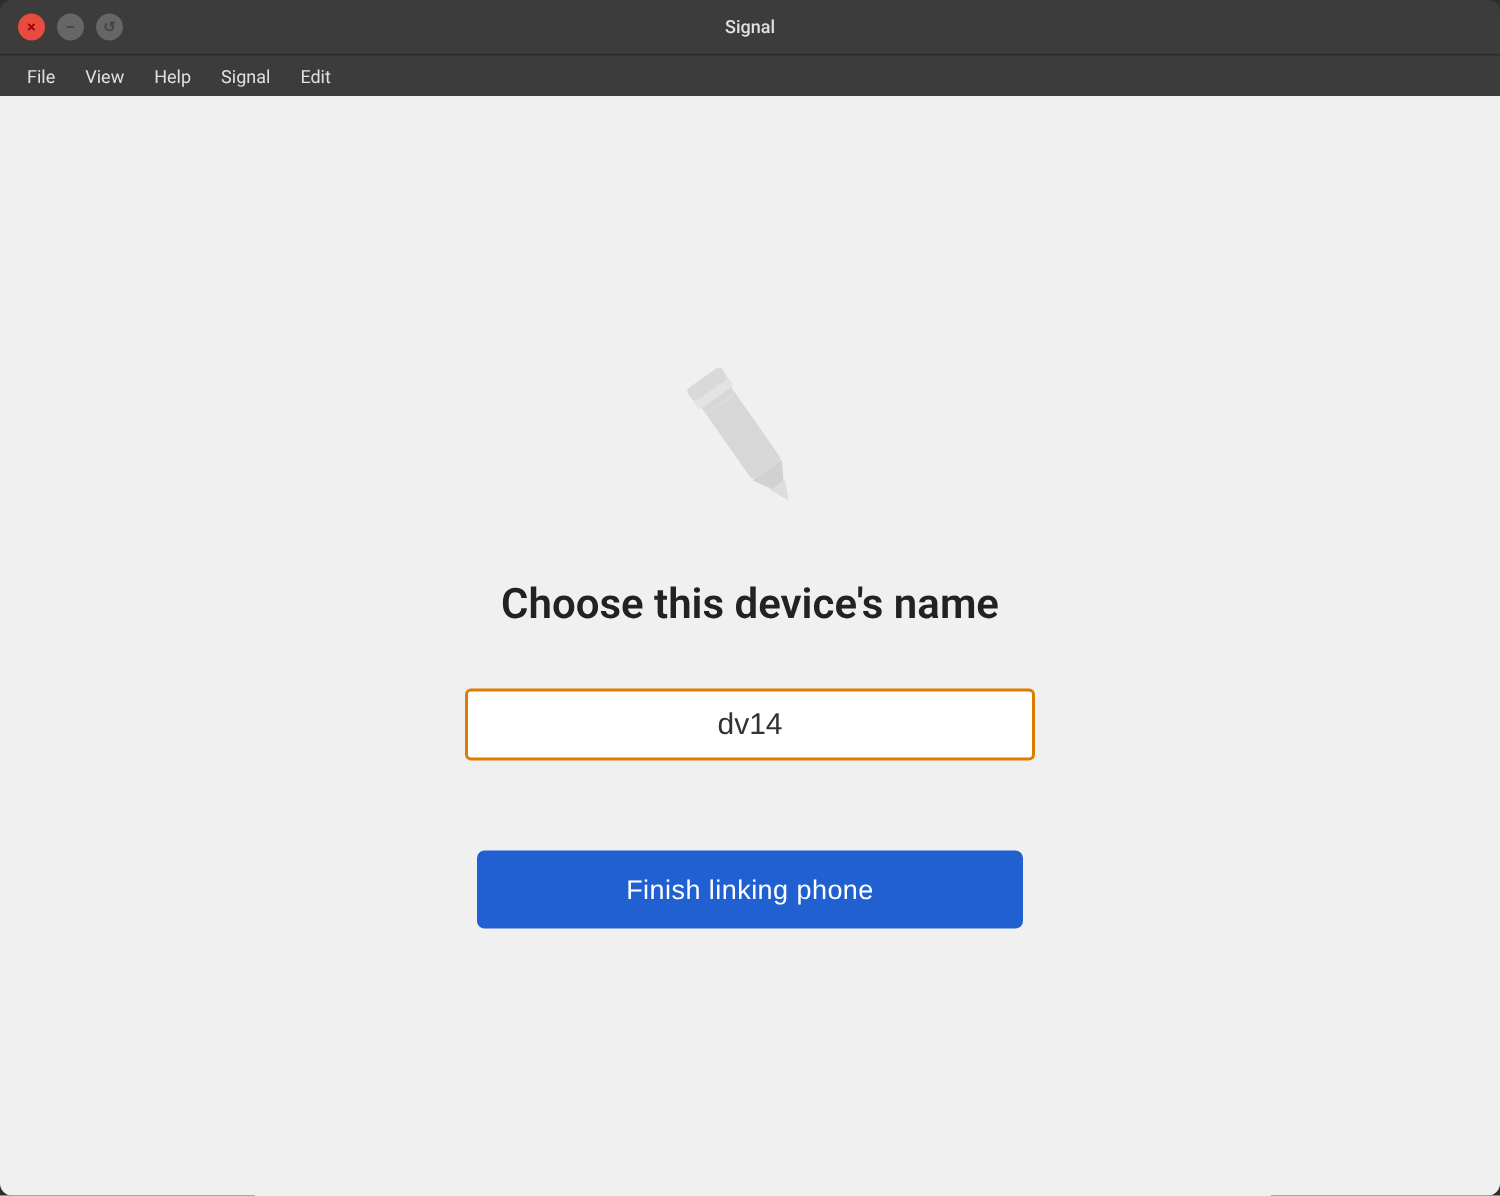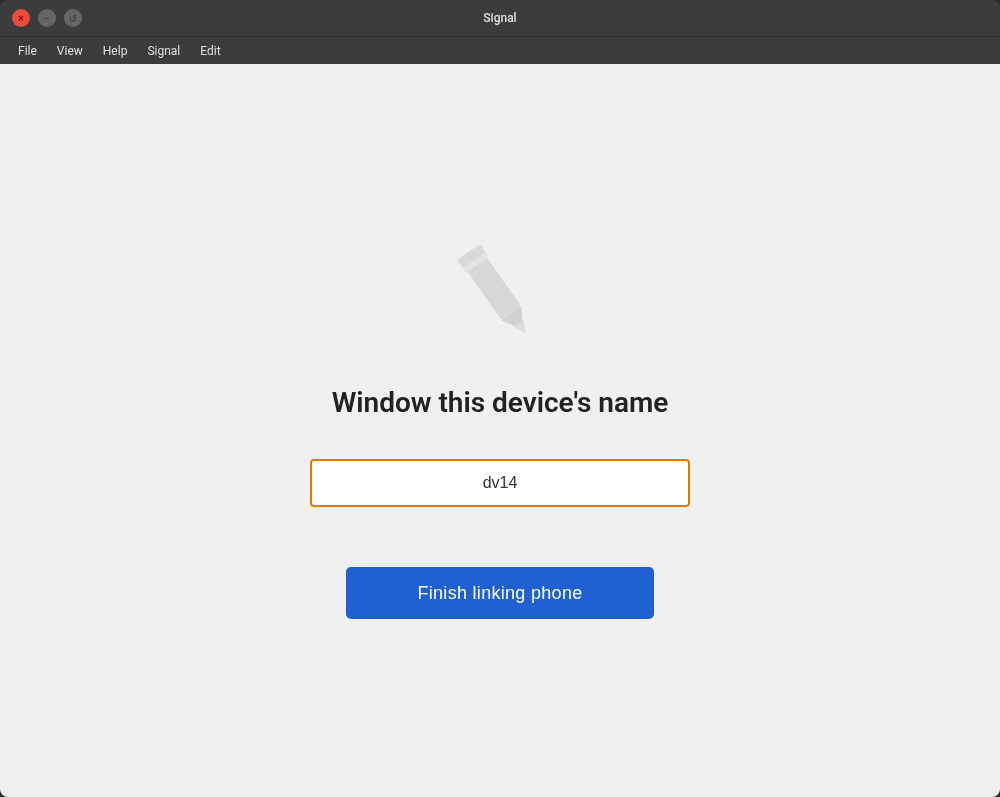--- a/index.html
+++ b/index.html
@@ -123,30 +123,30 @@
       margin-bottom: 40px;
       text-align: center;
     }
 
     .device-name-input {
       width: 380px;
       height: 48px;
       border: 2px solid #e07b00;
       border-radius: 4px;
       padding: 0 16px;
-      font-size: 16px;
+      font-size: 20px;
       color: #333;
       background: #fff;
       outline: none;
       text-align: center;
       margin-bottom: 60px;
     }
 
     .finish-btn {
-      width: 308px;
+      width: 364px;
       height: 52px;
       background: #2060d0;
       color: #fff;
       border: none;
       border-radius: 5px;
       font-size: 18px;
       font-weight: 500;
       cursor: pointer;
       letter-spacing: 0.3px;
     }
@@ -188,20 +188,20 @@
 
           <rect x="36" y="8" width="28" height="8" rx="2" fill="#ccc"></rect>
 
           <rect x="36" y="0" width="28" height="10" rx="3" fill="#b0b0b0"></rect>
 
           <rect x="38" y="20" width="24" height="2" fill="#c0c0c0" opacity="0.5"></rect>
         </g>
       </svg>
     </div>
 
-    <h1 class="page-title">Window this device's name</h1>
+    <h1 class="page-title">Choose this device's name</h1>
 
     <input class="device-name-input" type="text" value="dv14" style="">
 
     <button class="finish-btn">Finish linking phone</button>
 
   </div>
 </div>
 
 </body></html>

